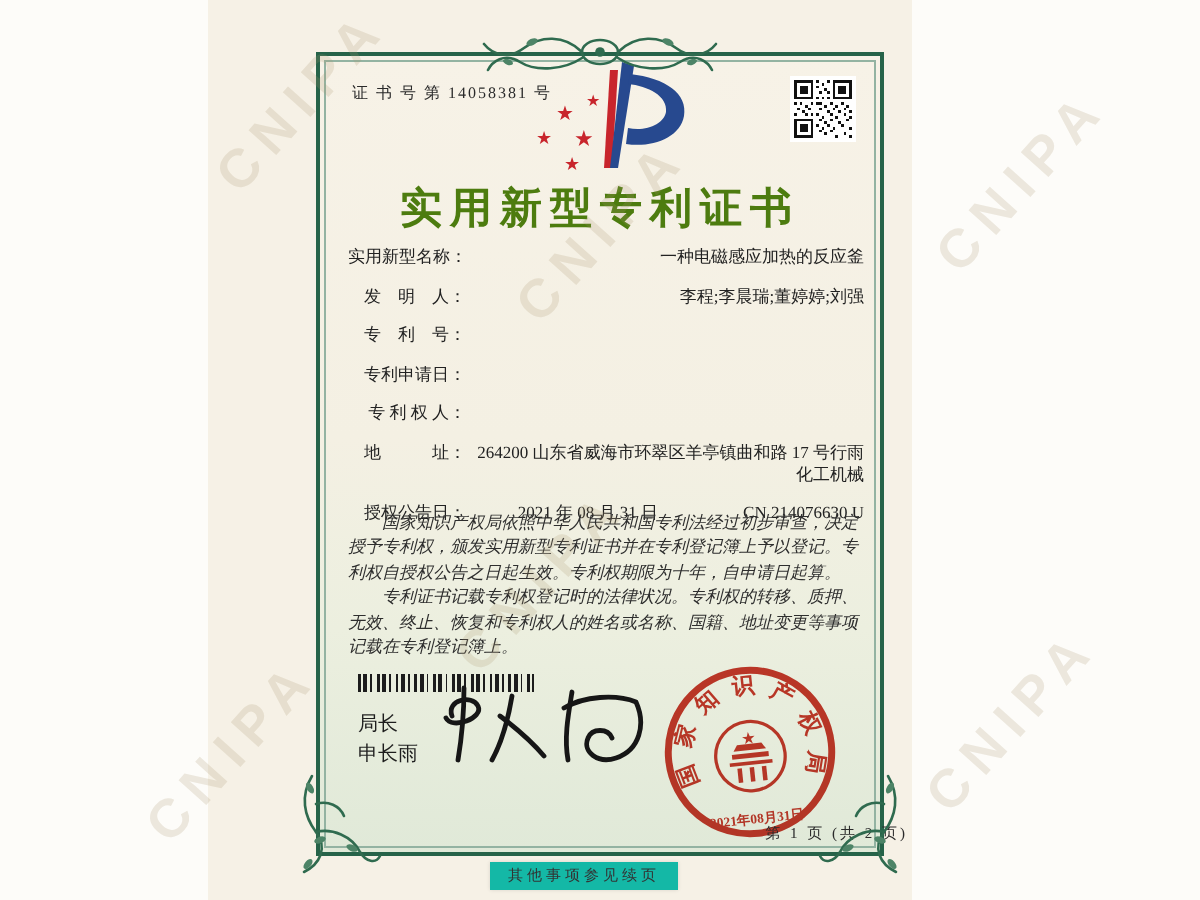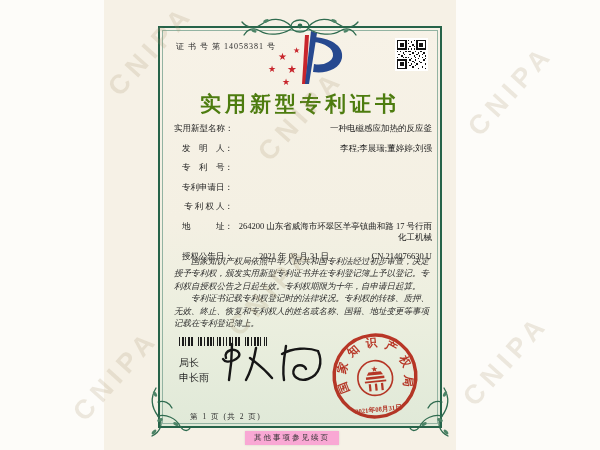--- a/index.html
+++ b/index.html
@@ -57,25 +57,25 @@
       #1c1c1c 2.6px 4.6px, transparent 4.6px 6.2px,
       #1c1c1c 6.2px 7px, transparent 7px 9.4px); }
 
   .director { position:absolute; left:75px; top:356px; font-size:10px;
     line-height:14.5px; color:#1e1e1e; }
   .signature { position:absolute; left:108px; top:338px; width:118px; height:54px; }
 
   .seal { position:absolute; left:224px; top:329px; width:94px; height:94px;
     transform:rotate(-6deg); opacity:0.93; mix-blend-mode:multiply; }
 
-  .page-no { position:absolute; left:54px; top:412px; width:284px;
-    text-align:left; font-size:7.5px; letter-spacing:1.5px; color:#2a2a2a;padding-left:32px; }
+  .page-no { position:absolute; left:66px; top:412px; width:284px;
+    text-align:right; font-size:7.5px; letter-spacing:1.5px; color:#2a2a2a;padding-left:32px; }
 
   .footer-note { position:absolute; left:188px; top:431px;
-    transform:translateX(-50%); background:#f9a8d4; padding:2px 9px;
+    transform:translateX(-50%); background:#14b8a6; padding:2px 9px;
     font-size:7.5px; letter-spacing:2px; color:#333;
     box-shadow:0 0 2px rgba(0,0,0,0.12); white-space:nowrap; }
 
   .green { stroke:#2f6b4f; fill:none; stroke-width:1.3; stroke-linecap:round; }
 </style>
 </head>
 <body>
 
 <div class="page">
 

